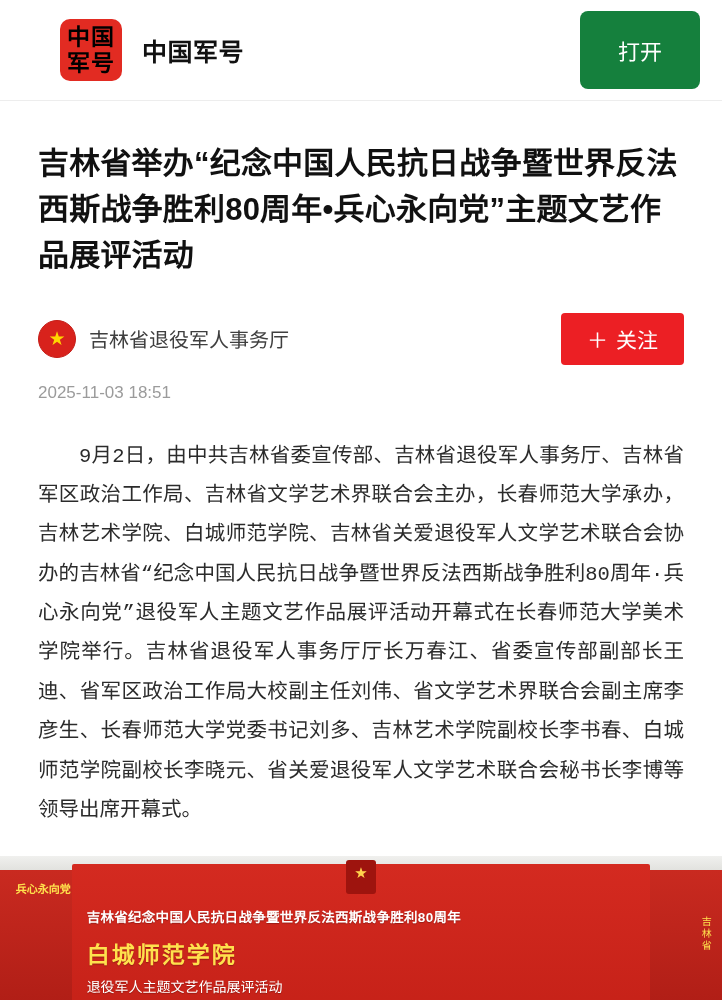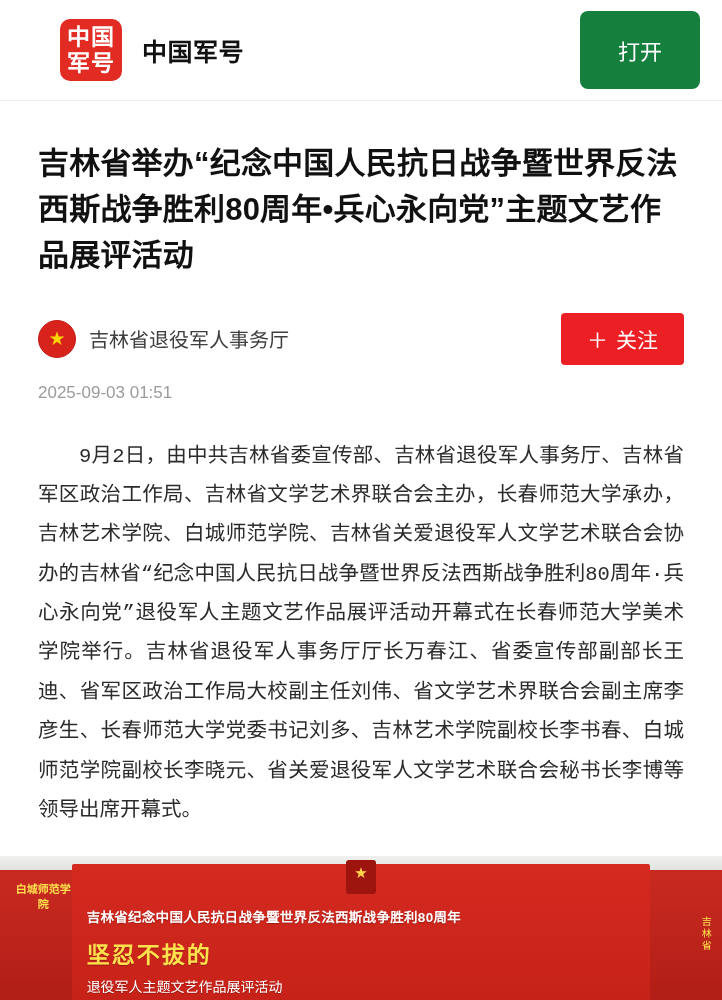--- a/index.html
+++ b/index.html
@@ -23,21 +23,21 @@
     padding: 16px 22px 16px 60px;
     border-bottom: 1px solid #ededed;
     background: #fff;
     height: 101px;
   }
   .app-logo {
     width: 62px;
     height: 62px;
     border-radius: 10px;
     background: #e22b22;
-    color: #ffffff;
+    color: #000000;
     display: flex;
     flex-direction: column;
     align-items: center;
     justify-content: center;
     flex: none;
     overflow: hidden;
     line-height: 1;
   }
   .app-logo .l1, .app-logo .l2 {
     font-size: 23px;
@@ -257,37 +257,37 @@
   <div class="byline">
     <div class="avatar">
       <span class="star">★</span>
     </div>
     <div class="author">吉林省退役军人事务厅</div>
     <button class="follow-btn">
       <span class="plus">＋</span><span>关注</span>
     </button>
   </div>
 
-  <div class="timestamp">2025-09-03 01:51</div>
+  <div class="timestamp">2025-11-03 18:51</div>
 
   <p class="body-text">9月2日，由中共吉林省委宣传部、吉林省退役军人事务厅、吉林省军区政治工作局、吉林省文学艺术界联合会主办，长春师范大学承办，吉林艺术学院、白城师范学院、吉林省关爱退役军人文学艺术联合会协办的吉林省“纪念中国人民抗日战争暨世界反法西斯战争胜利80周年·兵心永向党”退役军人主题文艺作品展评活动开幕式在长春师范大学美术学院举行。吉林省退役军人事务厅厅长万春江、省委宣传部副部长王迪、省军区政治工作局大校副主任刘伟、省文学艺术界联合会副主席李彦生、长春师范大学党委书记刘多、吉林艺术学院副校长李书春、白城师范学院副校长李晓元、省关爱退役军人文学艺术联合会秘书长李博等领导出席开幕式。</p>
 </div>
 
 <div class="photo">
   <div class="sky"></div>
   <div class="left-panel"></div>
   <div class="right-panel"></div>
   <div class="backdrop"></div>
   <div class="emblem"></div>
 
-  <div class="side-text">白城师范学院</div>
+  <div class="side-text">兵心永向党</div>
   <div class="side-vert">吉林省</div>
 
   <div class="banner-line1">吉林省纪念中国人民抗日战争暨世界反法西斯战争胜利80周年</div>
-  <div class="banner-line2">坚忍不拔的</div>
+  <div class="banner-line2">白城师范学院</div>
   <div class="banner-line3">退役军人主题文艺作品展评活动</div>
 
   <div class="row-figs">
     
     
     
     
     
     
     

